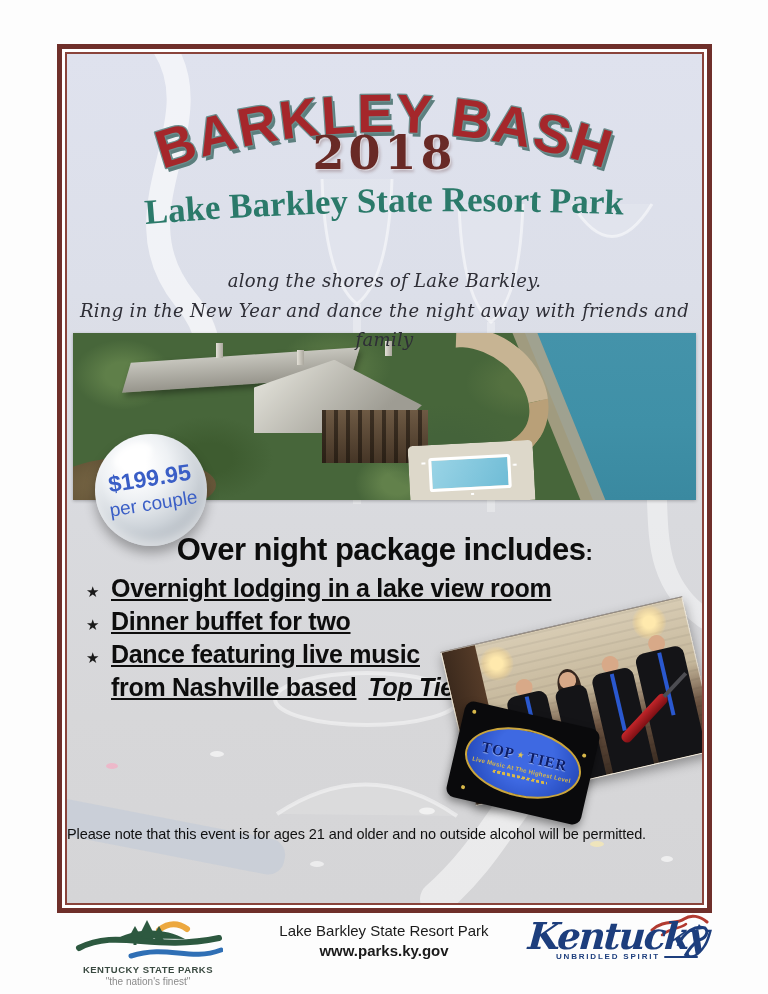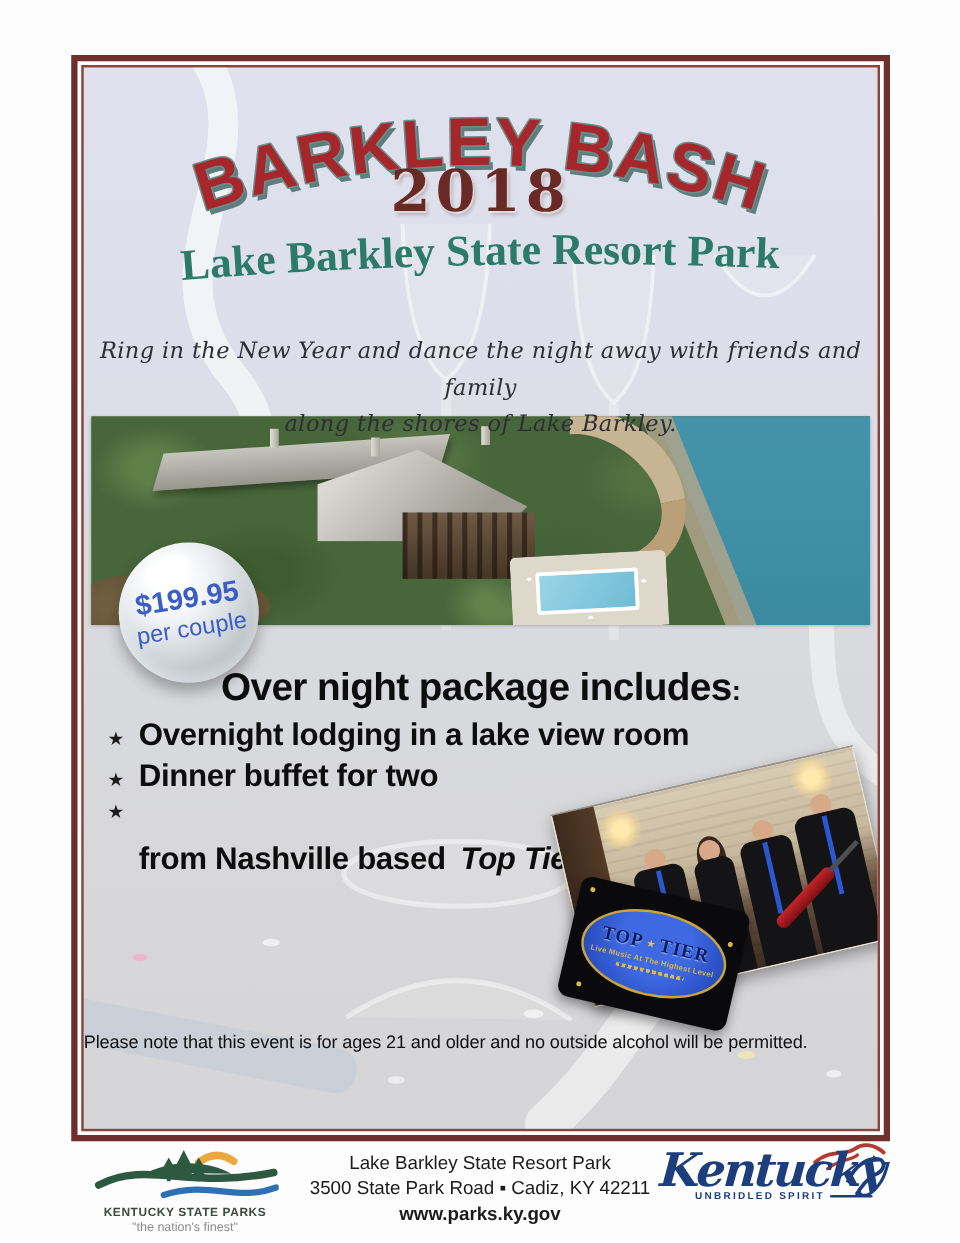--- a/index.html
+++ b/index.html
@@ -85,21 +85,21 @@
   .bubble-price { font:700 23px "Liberation Sans",sans-serif; }
   .bubble-unit { font:400 19px "Liberation Sans",sans-serif; margin-top:1px; }
 
   
   .pkg-heading { position:absolute; left:0; top:478px; width:100%; text-align:center; z-index:3;
     font:700 31px "Liberation Sans",sans-serif; color:#0d0d0d; letter-spacing:-.5px; }
   .pkg-heading .colon { font-size:22px; }
   .pkg-list { position:absolute; left:19px; top:520px; width:600px; z-index:3; }
   .pkg-row { display:flex; align-items:baseline; height:33px; }
   .pkg-star { width:25px; font-size:15px; color:#1a1a1a; flex:none; }
-  .pkg-text { font:700 25px "Liberation Sans",sans-serif; color:#0d0d0d; letter-spacing:-.3px; white-space:nowrap; }
+  .pkg-text { font:700 25px "Liberation Sans",sans-serif; color:#0d0d0d; letter-spacing:-.3px; white-space:nowrap;text-decoration:underline; }
   .pkg-cont { padding-left:25px; }
   .band-name { font-style:italic; margin-left:12px; }
 
   
   .band-photo { position:absolute; left:388px; top:568px; width:248px; height:158px; z-index:4;
     transform:rotate(-13deg); overflow:hidden; border:1px solid rgba(255,255,255,.5);
     box-shadow:0 5px 12px rgba(0,0,0,.35);
     background:
       repeating-linear-gradient(0deg, rgba(0,0,0,.05) 0 2px, transparent 2px 9px),
       linear-gradient(180deg,#d8ccb4 0%,#c6b89c 42%,#6b5341 68%,#3a2c22 100%); }
@@ -208,22 +208,22 @@
     <svg class="venue-svg" viewBox="0 0 635 62">
       <defs>
           <path id="varc" d="M 12 48 Q 317 18 623 36" fill="none"></path>
         </defs>
       <text class="venue-text" text-anchor="middle">
         <textPath href="#varc" startOffset="50%">Lake Barkley State Resort Park</textPath>
       </text>
     </svg>
 
     <div class="tagline">
+      <div>along the shores of Lake Barkley.</div>
       <div>Ring in the New Year and dance the night away with friends and family</div>
-      <div>along the shores of Lake Barkley.</div>
     </div>
 
     <div class="photo-strip">
       <div class="ph-trees"></div>
       <div class="ph-water"></div>
       <div class="ph-shore"></div>
       <div class="ph-roof-long"></div>
       <div class="ph-roof-main"></div>
       <div class="ph-roof-wing"></div>
       <div class="ph-building"></div>
@@ -249,20 +249,21 @@
       <div class="pkg-row">
         <span class="pkg-star">★</span>
         <span class="pkg-text">Overnight lodging in a lake view room</span>
       </div>
       <div class="pkg-row">
         <span class="pkg-star">★</span>
         <span class="pkg-text">Dinner buffet for two</span>
       </div>
       <div class="pkg-row">
         <span class="pkg-star">★</span>
+        <span class="pkg-text">Dance featuring live music</span>
       </div>
       <div class="pkg-row pkg-cont">
         <span class="pkg-text">from Nashville based</span>
         <span class="pkg-text band-name">Top Tier</span>
       </div>
     </div>
 
     <div class="band-photo">
       <div class="bp-wood"></div>
       <div class="bp-sconce s1"></div>
@@ -340,21 +341,20 @@
       </g>
       <path d="M 6 32 C 45 12 78 36 146 22" fill="none" stroke="#2d5940" stroke-width="6" stroke-linecap="round"></path>
       <path d="M 58 40 C 95 28 116 46 148 34" fill="none" stroke="#2f6fb5" stroke-width="5" stroke-linecap="round"></path>
     </svg>
     <div class="parks-name">KENTUCKY STATE PARKS</div>
     <div class="parks-slogan">"the nation's finest"</div>
   </div>
 
   <div class="addr">
     <div>Lake Barkley State Resort Park</div>
-    <div>3500 State Park Road ▪ Cadiz, KY 42211</div>
     <div class="site">www.parks.ky.gov</div>
   </div>
 
   <div class="ky-logo">
     <svg class="ky-horse" width="62" height="46" viewBox="0 0 62 46">
       <path d="M 2 18 C 14 7 26 13 34 7 C 41 2 50 4 57 10" fill="none" stroke="#b23a30" stroke-width="3" stroke-linecap="round"></path>
       <path d="M 12 23 C 22 15 30 17 36 12" fill="none" stroke="#b23a30" stroke-width="2.5" stroke-linecap="round"></path>
       <path d="M 28 34 C 34 19 46 13 55 16 C 59 20 56 26 49 28 C 43 32 39 37 35 44" fill="#fdfdfd" stroke="#1d3e7d" stroke-width="3" stroke-linejoin="round"></path>
       <polygon points="49,12 53,17 46,18" fill="#1d3e7d"></polygon>
     </svg>

